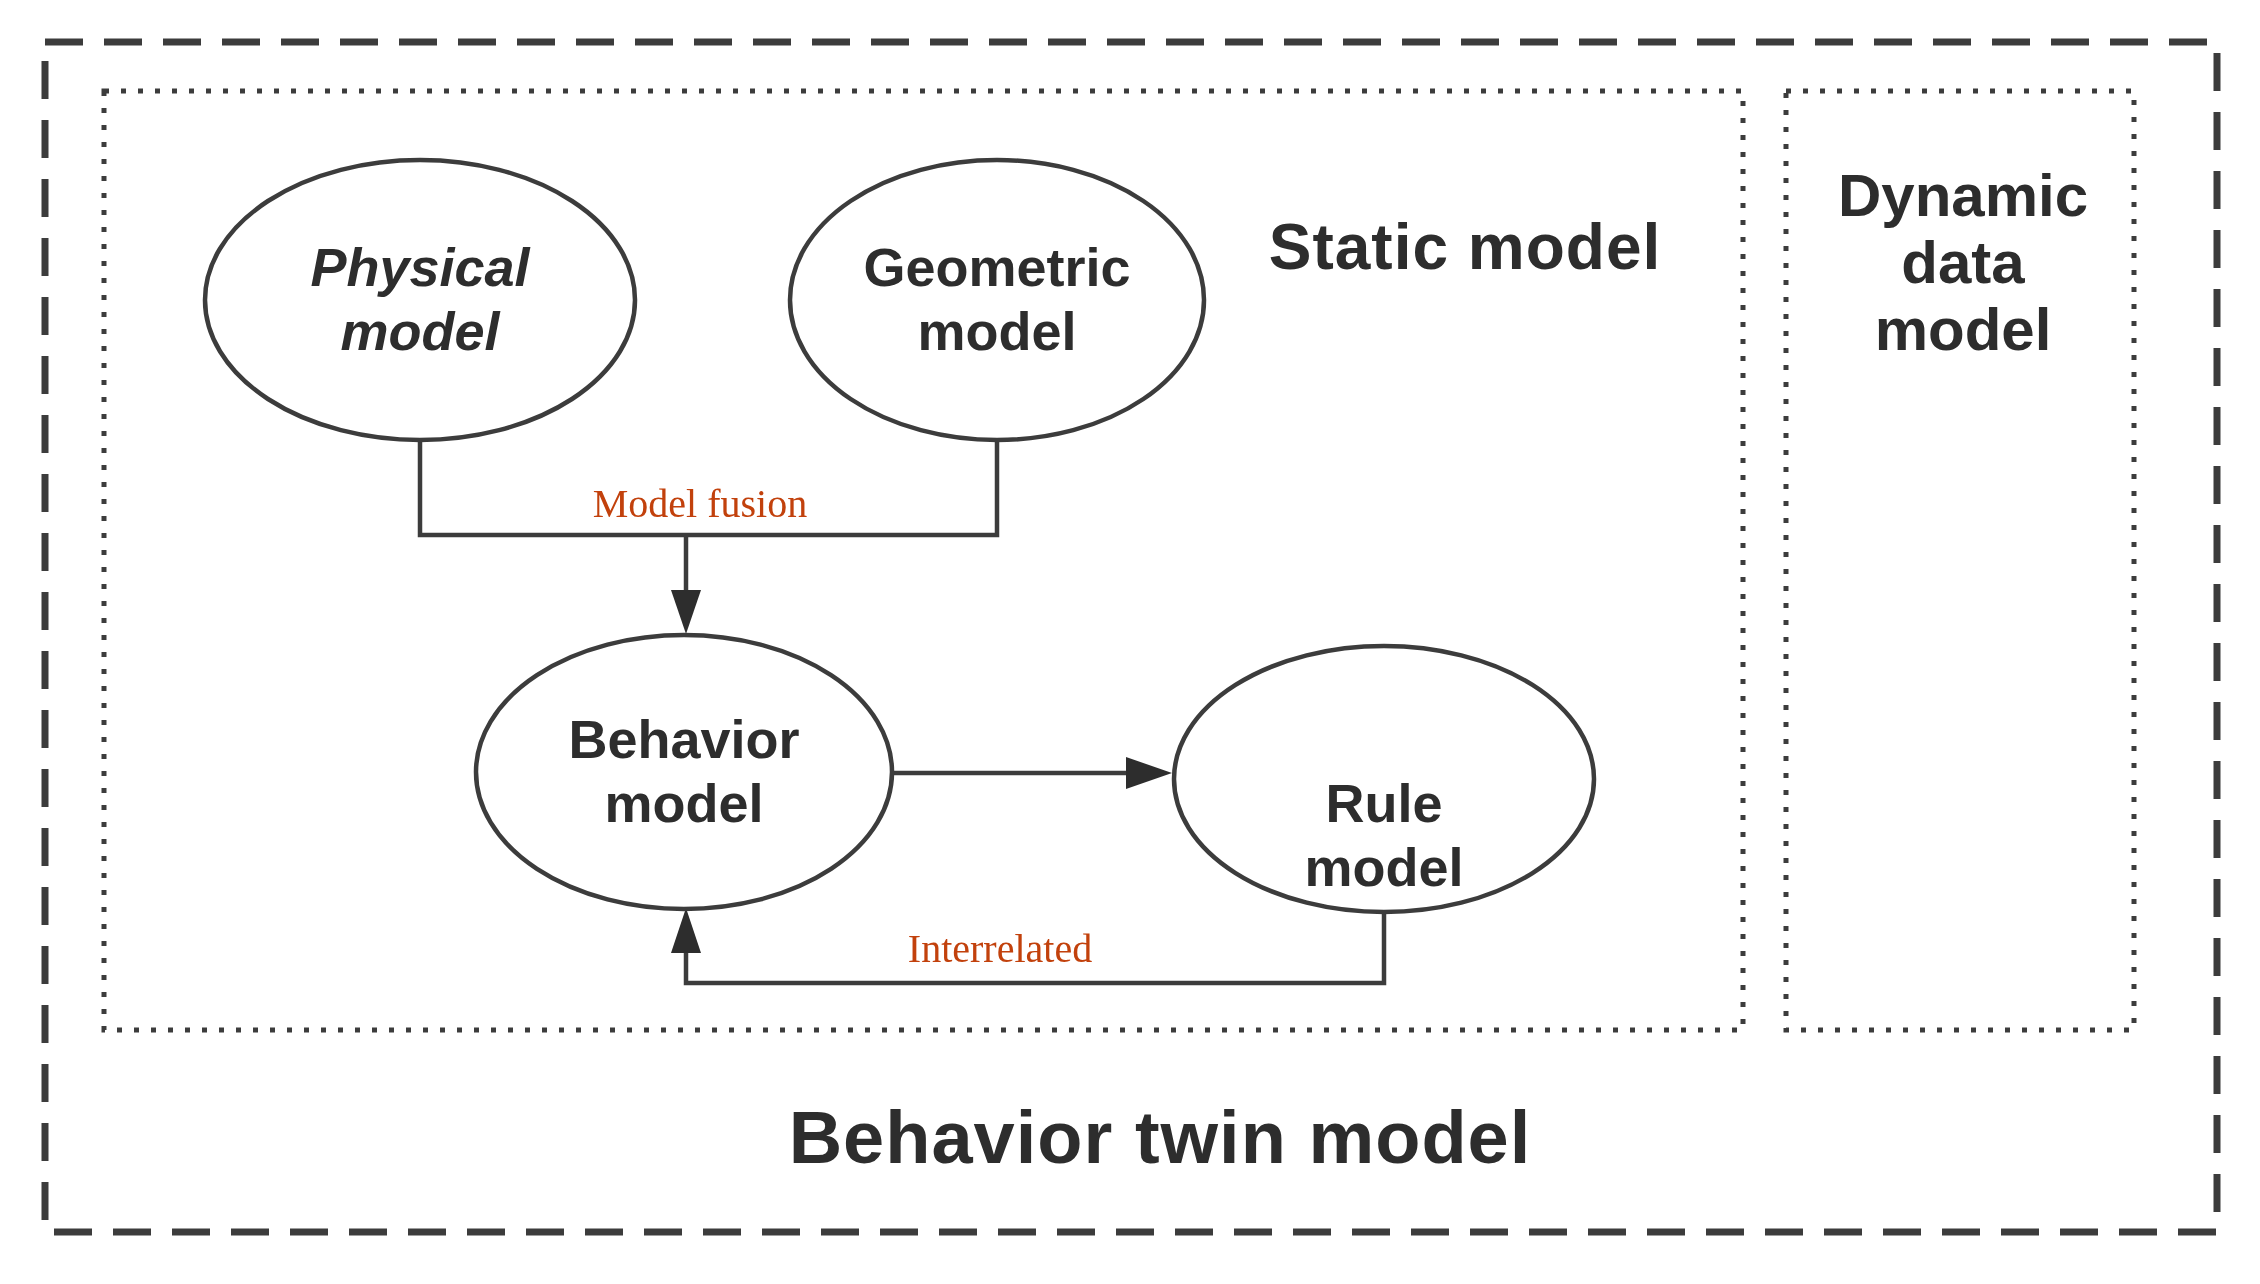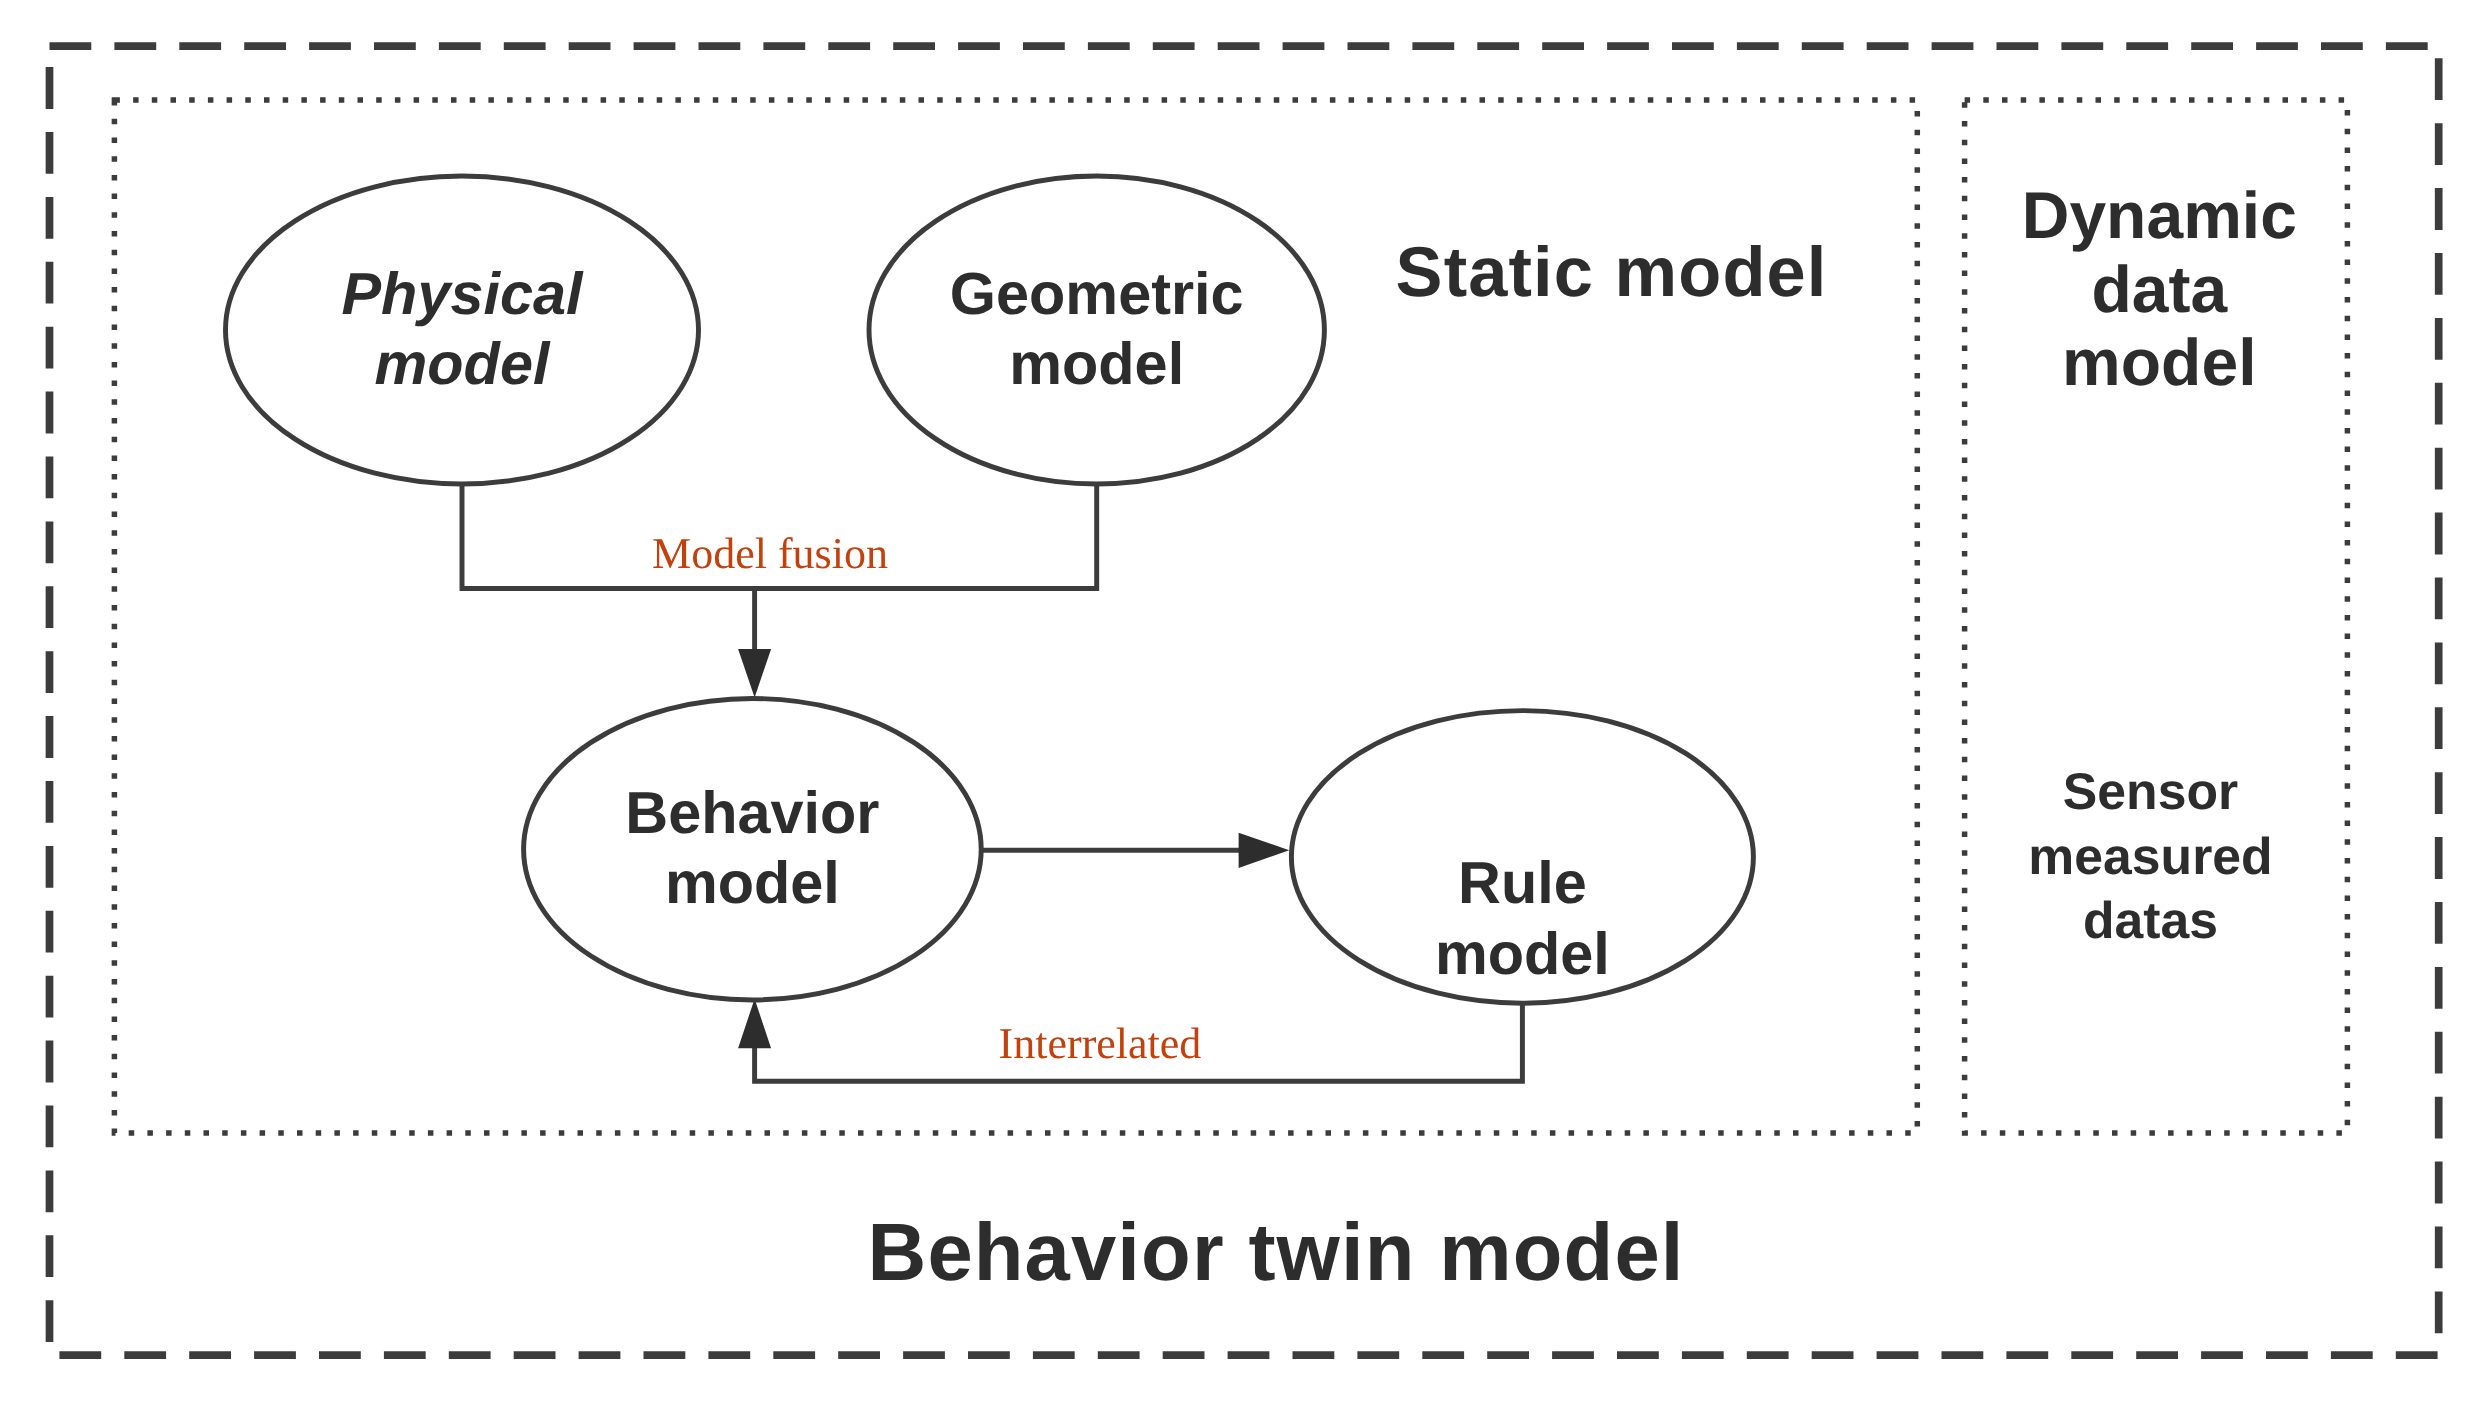--- a/index.html
+++ b/index.html
@@ -84,22 +84,19 @@
   <div class="label node-label" style="left:684px; top:772px;">Behavior
 model</div>
   <div class="label node-label" style="left:1384px; top:812px;margin-top:24px;">Rule
 model</div>
 
   <div class="label region-label" style="left:1465px; top:202px;">Static model</div>
   <div class="label dynamic-label" style="left:1963px; top:263px;">Dynamic
 data
 model</div>
 
-  <div class="label side-text" style="left:1955px; top:778px;">Sensor
-measured
-datas</div>
 
   <div class="edge-label" style="left:700px; top:503px;">Model fusion</div>
   <div class="edge-label" style="left:1000px; top:948px;">Interrelated</div>
 
   <div class="label title-label" style="left:1160px; top:1138px;">Behavior twin model</div>
 
 </div>
 
 </body></html>

